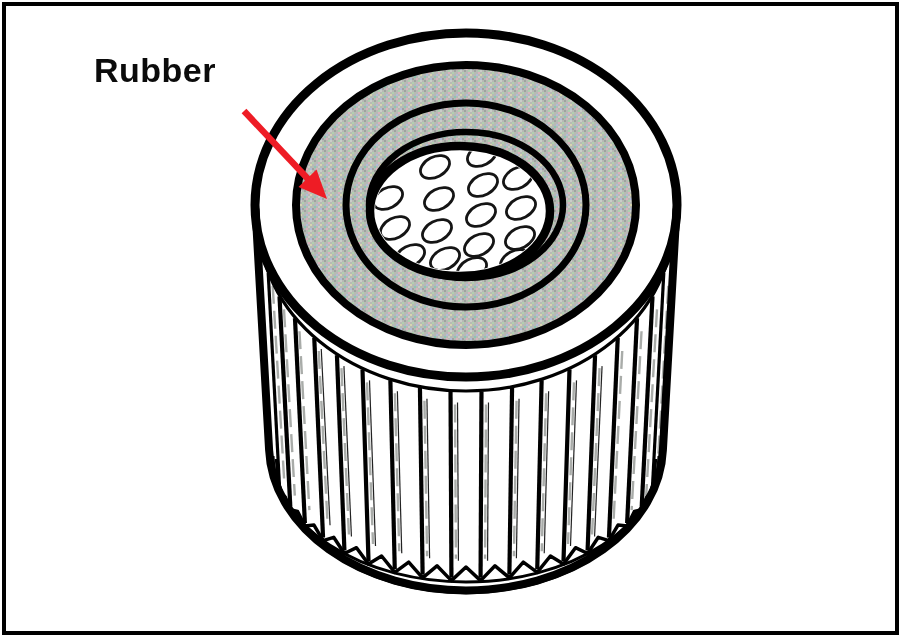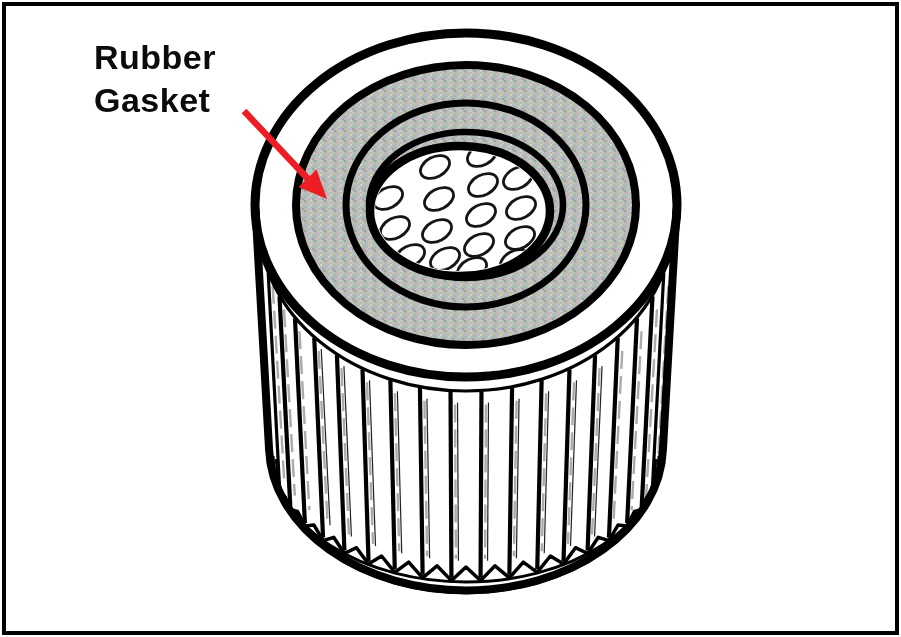--- a/index.html
+++ b/index.html
@@ -1,21 +1,21 @@
 <!DOCTYPE html>
 <html><head>
 <meta charset="utf-8">
 <style>
   html,body{margin:0;padding:0;background:#ffffff;}
   body{width:901px;height:637px;position:relative;overflow:hidden;
        font-family:"Liberation Sans",sans-serif;}
   .frame-border{position:absolute;left:2px;top:2px;width:889px;height:625px;
        border:4px solid #000;background:#fff;}
   svg.art{position:absolute;left:0;top:0;width:901px;height:637px;}
-  .label{position:absolute;left:94px;top:36px;color:#0b0b0b;
+  .label{position:absolute;left:94px;top:49px;color:#0b0b0b;
        font-weight:bold;font-size:34px;line-height:43px;letter-spacing:.5px;
        white-space:nowrap;}
 </style>
 </head>
 <body>
 
 <div class="frame-border"></div>
 
 <svg class="art" viewBox="0 0 901 637">
   <defs>
@@ -123,14 +123,13 @@
     </g>
 
   <g>
     <line x1="244" y1="111" x2="309" y2="180" stroke-width="6.5" stroke="#ee1c25"></line>
     <polygon points="327,199 298.5,187 316.5,169.5" fill="#ee1c25"></polygon>
   </g>
 </svg>
 
 <div class="label">
   <span>Rubber</span><br>
-  <span>Gasket</span>
 </div>
 
 </body></html>

